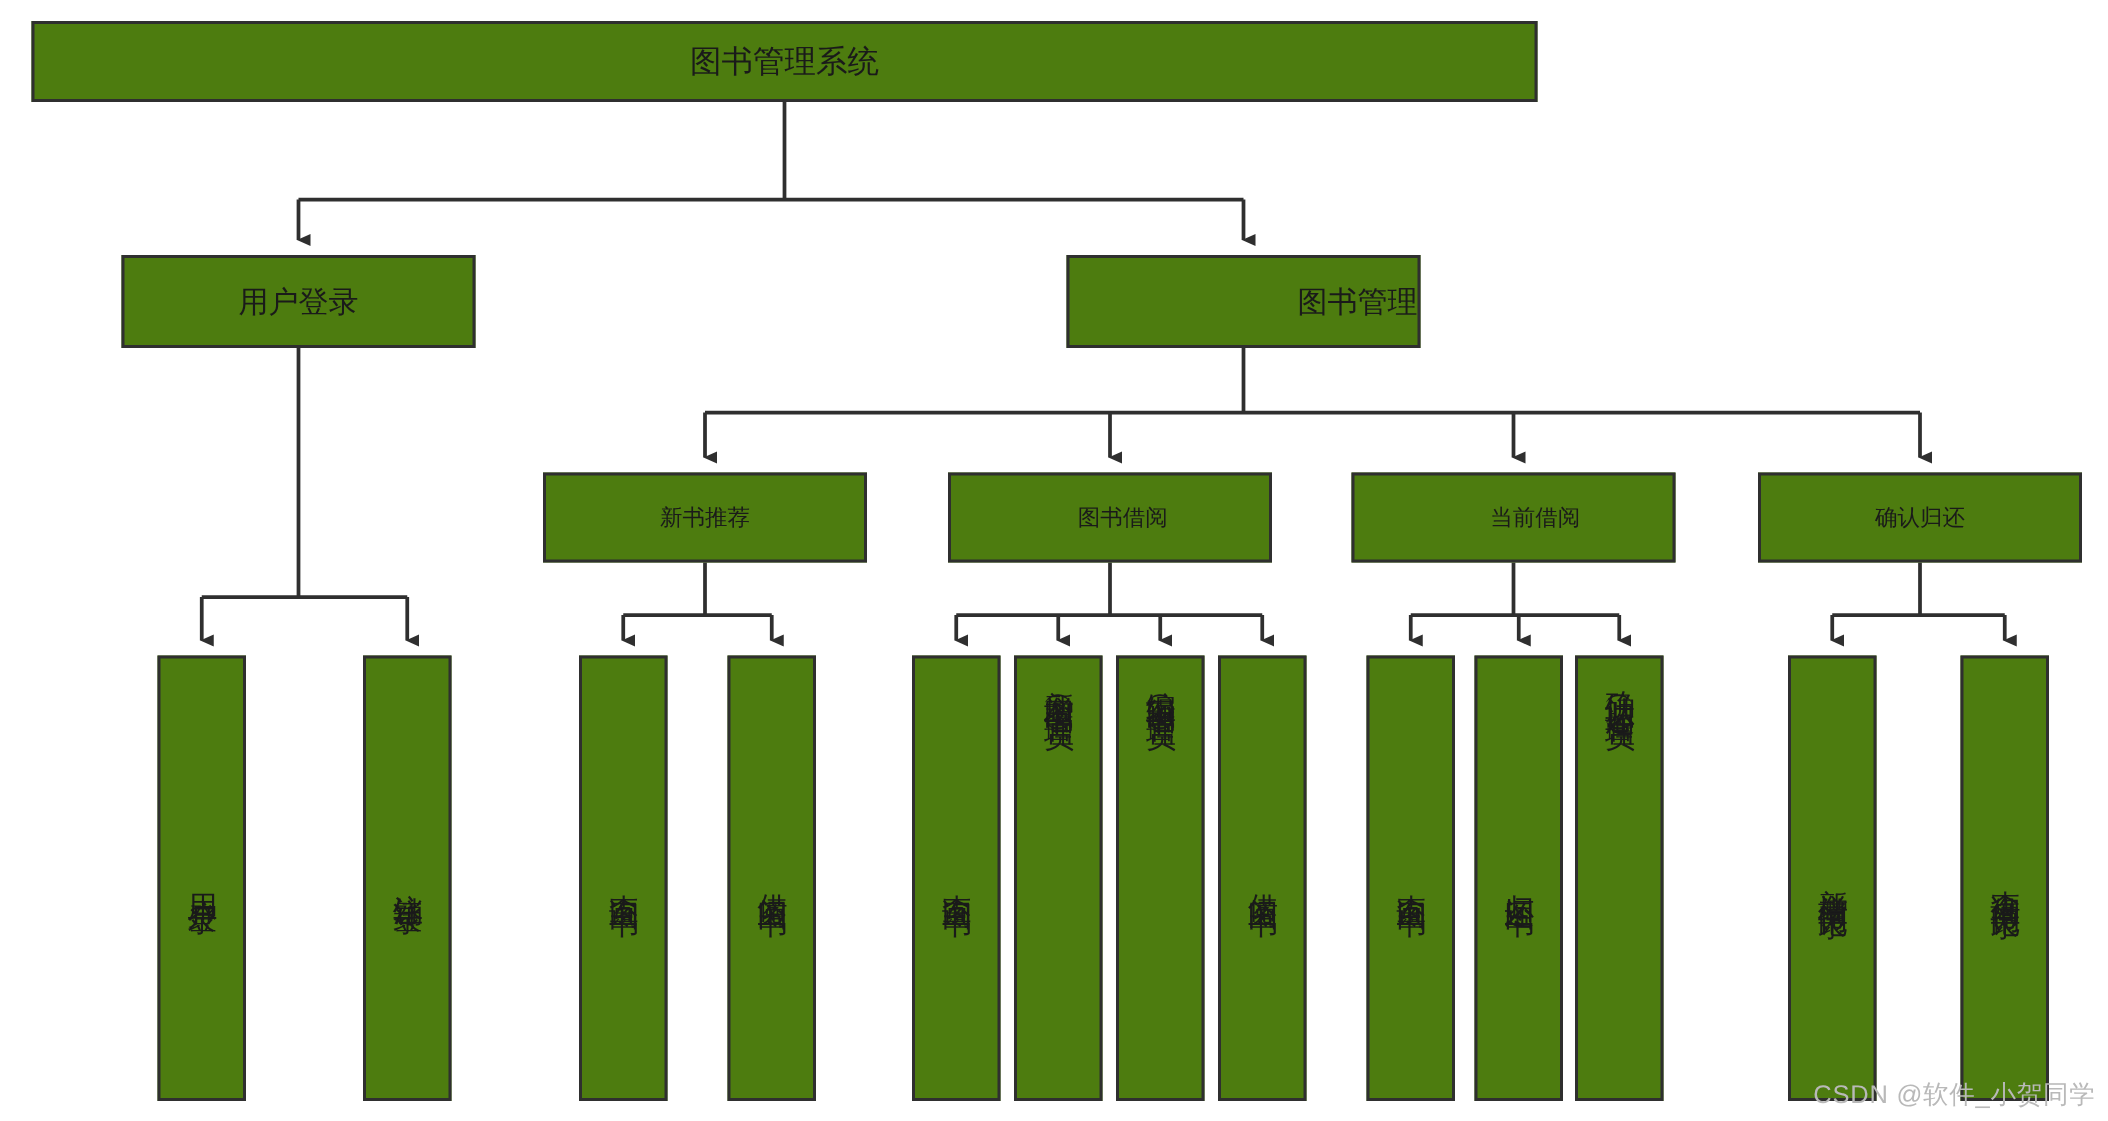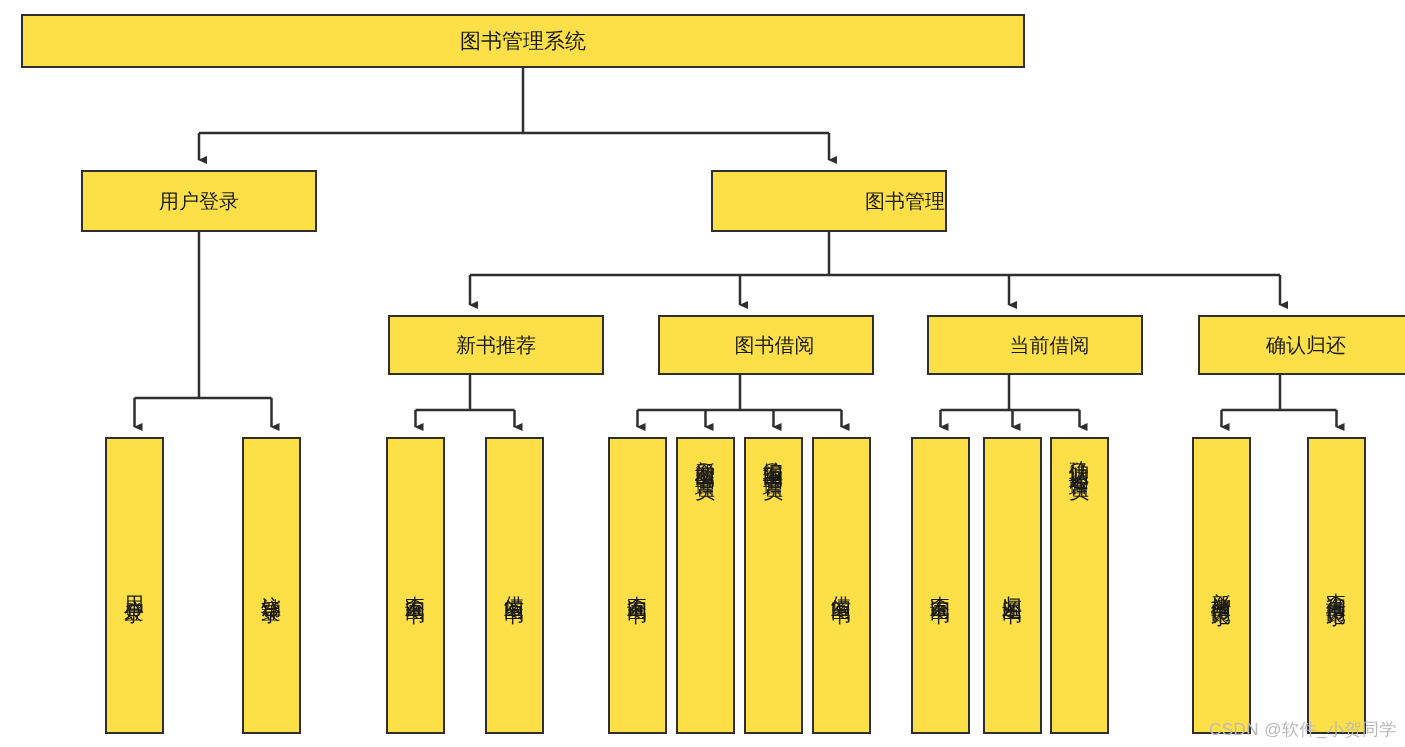--- a/index.html
+++ b/index.html
@@ -19,30 +19,30 @@
     position: absolute;
     left: 0;
     top: 0;
     width: 1405px;
     height: 747px;
     pointer-events: none;
   }
   .node {
     position: absolute;
     box-sizing: border-box;
-    background: #fde047;
+    background: #4d7c0f;
     border: 2px solid #2f2f2f;
     display: flex;
     align-items: center;
     justify-content: center;
     color: #1a1a1a;
   }
   .node.level-0 { font-size: 21px; }
   .node.level-1 { font-size: 20px; }
-  .node.level-2 { font-size: 20px; margin-left: 26px; }
+  .node.level-2 { font-size: 15px; }
   .node.leaf {
     align-items: flex-start;
     justify-content: center;
     padding-top: 6px;
   }
   .leaf-label {
     writing-mode: vertical-rl;
     text-orientation: upright;
     letter-spacing: 3px;
     font-size: 20px;

